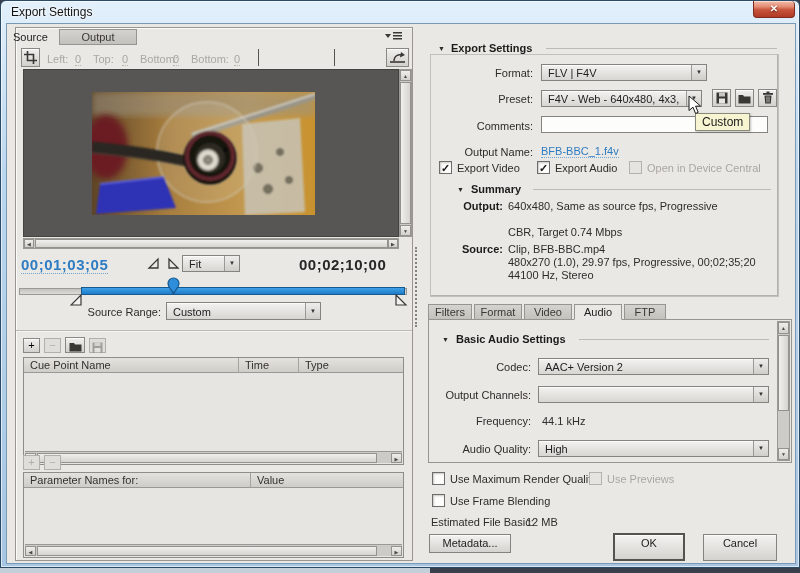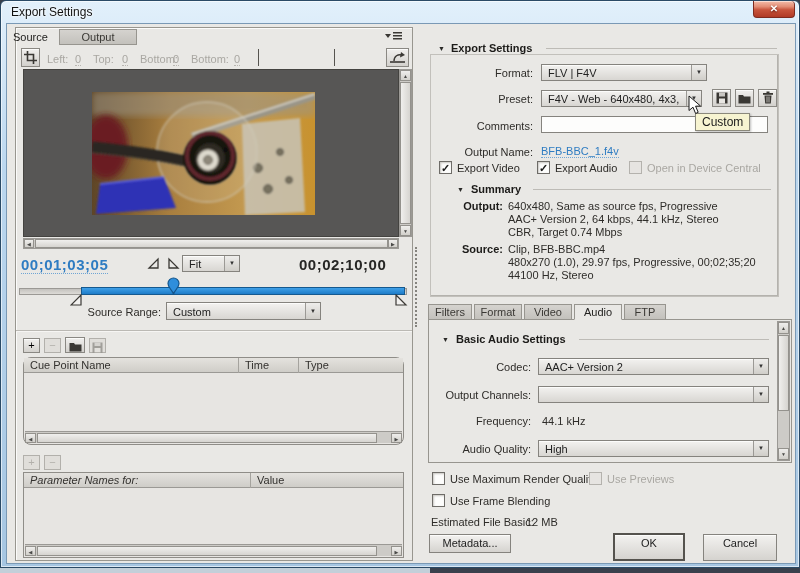--- a/index.html
+++ b/index.html
@@ -228,41 +228,41 @@
       </svg>
     </div>
     <div class="abs tool dis" style="left:88px; top:337px; width:17px; height:15px;">
       <svg width="11" height="11" viewBox="0 0 11 11" style="margin-top:1px; opacity:.45;">
         <rect x="0.5" y="0.5" width="10" height="10" fill="#55534E"></rect>
         <rect x="2.5" y="0.5" width="6" height="3.5" fill="#C8C6C2"></rect>
         <rect x="2.5" y="6" width="6" height="4.5" fill="#E8E6E2"></rect>
       </svg>
     </div>
 
-    <div class="abs tbl" style="left:22px; top:356px; width:381px; height:88px;border-radius:8px;">
+    <div class="abs tbl" style="left:22px; top:356px; width:381px; height:108px;">
       <div class="thead">
         <span class="c" style="left:6px;">Cue Point Name</span>
         <div class="vsep" style="left:214px;"></div>
         <span class="c" style="left:221px;">Time</span>
         <div class="vsep" style="left:274px;"></div>
         <span class="c" style="left:281px;">Type</span>
       </div>
       <div class="abs sbh" style="left:1px; bottom:1px; width:377px; height:12px; border:none; border-top:1px solid #9B9995;">
         <div class="sb-btn" style="left:0; top:1px; width:11px; height:10px; line-height:10px;">◀</div>
         <div class="sb-thumb-h" style="left:12px; top:1px; width:340px; height:10px;"></div>
         <div class="sb-btn" style="right:0; top:1px; width:11px; height:10px; line-height:10px;">▶</div>
       </div>
     </div>
 
     <div class="abs tool dis" style="left:22px; top:454px; width:17px; height:15px; font-size:11px; line-height:13px;"><span>+</span></div>
     <div class="abs tool dis" style="left:43px; top:454px; width:17px; height:15px; font-size:11px; line-height:13px;"><span>−</span></div>
 
     <div class="abs tbl" style="left:22px; top:471px; width:381px; height:86px;">
       <div class="thead">
-        <span class="c" style="left:6px;font-style:italic;">Parameter Names for:</span>
+        <span class="c" style="left:6px;">Parameter Names for:</span>
         <div class="vsep" style="left:226px;"></div>
         <span class="c" style="left:233px;">Value</span>
       </div>
       <div class="abs sbh" style="left:1px; bottom:1px; width:377px; height:12px; border:none; border-top:1px solid #9B9995;">
         <div class="sb-btn" style="left:0; top:1px; width:11px; height:10px; line-height:10px;">◀</div>
         <div class="sb-thumb-h" style="left:12px; top:1px; width:340px; height:10px;"></div>
         <div class="sb-btn" style="right:0; top:1px; width:11px; height:10px; line-height:10px;">▶</div>
       </div>
     </div>
 
@@ -318,21 +318,20 @@
     <div class="abs lbl" style="left:554px; top:161px;">Export Audio</div>
     <div class="abs cb dis" style="left:628px; top:160px;"></div>
     <div class="abs lbl-dis" style="left:646px; top:161px;">Open in Device Central</div>
 
     <div class="abs sect-arrow" style="left:456px; top:185px;">▼</div>
     <div class="abs lbl-b" style="left:470px; top:182px;">Summary</div>
     <div class="abs rule" style="left:532px; top:188px; width:238px;"></div>
 
     <div class="abs lbl-b r" style="left:422px; top:199px; width:80px;">Output:</div>
     <div class="abs lbl" style="left:507px; top:199px;">640x480, Same as source fps, Progressive</div>
-    <div class="abs lbl" style="left:507px; top:212px;">AAC+ Version 2, 64 kbps, 44.1 kHz, Stereo</div>
     <div class="abs lbl" style="left:507px; top:225px;">CBR, Target 0.74 Mbps</div>
 
     <div class="abs lbl-b r" style="left:422px; top:242px; width:80px;">Source:</div>
     <div class="abs lbl" style="left:507px; top:242px;">Clip, BFB-BBC.mp4</div>
     <div class="abs lbl" style="left:507px; top:255px;">480x270 (1.0), 29.97 fps, Progressive, 00;02;35;20</div>
     <div class="abs lbl" style="left:507px; top:268px;">44100 Hz, Stereo</div>
 
     <div class="tab" style="left:427px; top:303px; width:44px;"><span>Filters</span></div>
     <div class="tab" style="left:473px; top:303px; width:48px;"><span>Format</span></div>
     <div class="tab" style="left:523px; top:303px; width:48px;"><span>Video</span></div>

